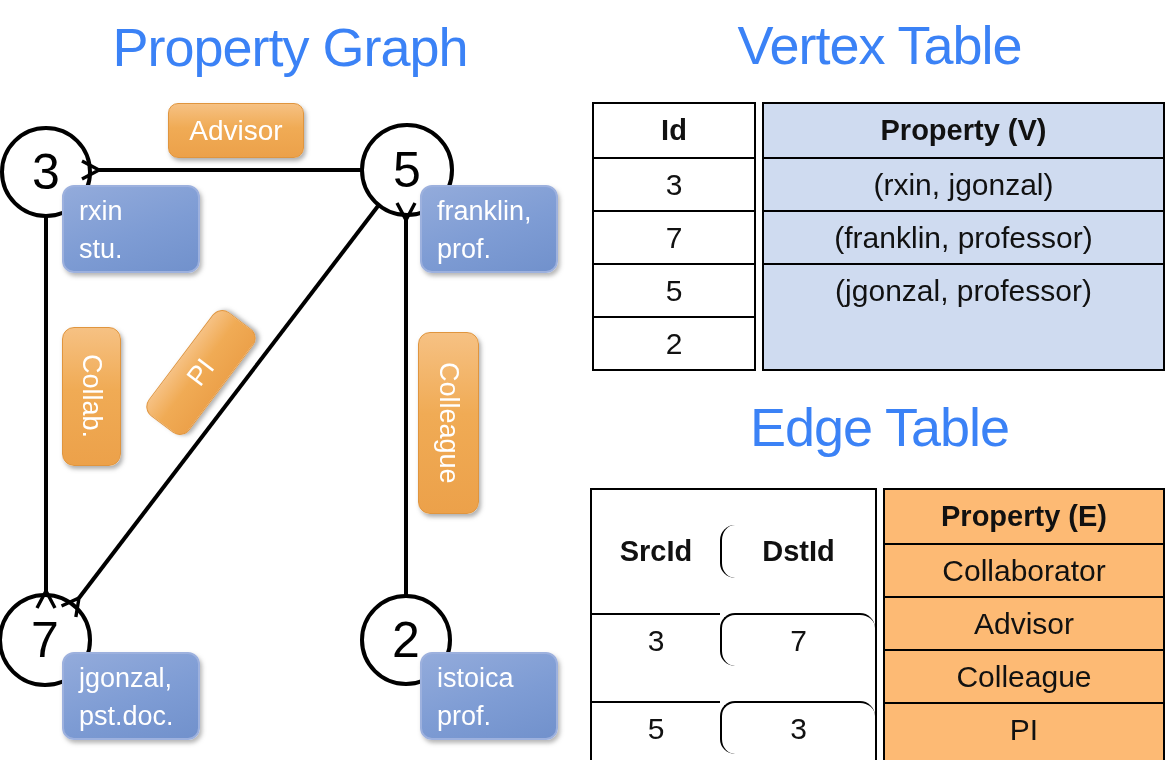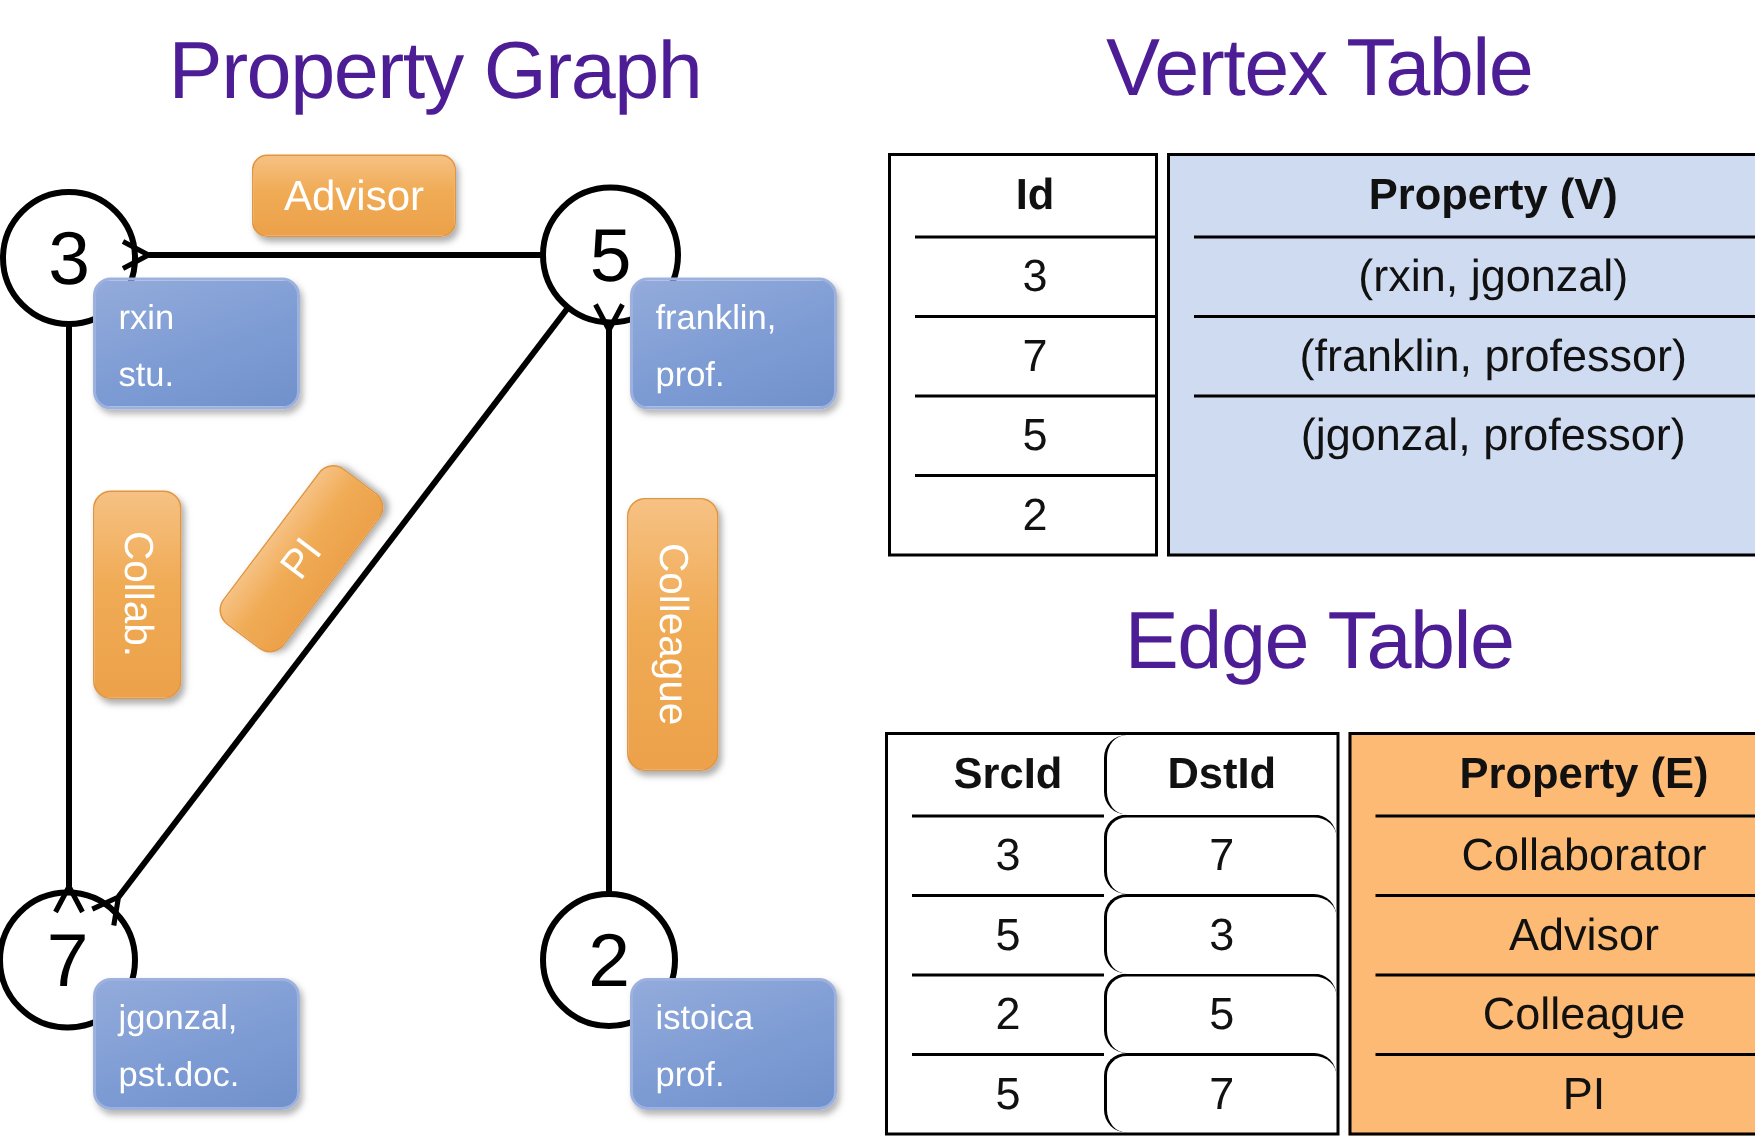--- a/index.html
+++ b/index.html
@@ -1,20 +1,20 @@
 <!DOCTYPE html>
 <html><head>
 <meta charset="utf-8">
 <style>
   html,body{margin:0;padding:0;background:#ffffff;}
   .canvas{position:relative;width:1170px;height:760px;background:#fff;overflow:hidden;
           font-family:"Liberation Sans",sans-serif;}
 
   
-  .title{position:absolute;text-align:center;font-size:54px;color:#4c1d95;
+  .title{position:absolute;text-align:center;font-size:54px;color:#3b82f6;
          letter-spacing:-1px;white-space:nowrap;}
   .graph-title{left:40px;top:16px;width:500px;}
   .vtable-title{left:592px;top:14px;width:575px;}
   .etable-title{left:592px;top:396px;width:575px;}
 
   
   .graph-svg{position:absolute;left:0;top:0;}
   .node-circle{fill:#fff;stroke:#000;stroke-width:4px;}
   .edge-line{fill:none;stroke:#000;stroke-width:4px;}
 
@@ -35,40 +35,40 @@
   .lab-advisor{left:168px;top:103px;width:134px;height:53px;font-size:28px;border-radius:10px;}
   .lab-collab{left:62px;top:327px;width:57px;height:137px;font-size:27px;}
   .lab-pi{left:136px;top:347px;width:128px;height:49px;font-size:27px;transform:rotate(-53deg);}
   .lab-colleague{left:418px;top:332px;width:59px;height:180px;font-size:27px;}
 
   
   .vbox{position:absolute;width:138px;height:88px;border-radius:12px;box-sizing:border-box;
         background:linear-gradient(160deg,#93abdb 0%,#7e9cd4 55%,#7191cc 100%);
         border:2px solid #9db1de;
         box-shadow:2px 3px 4px rgba(110,110,110,.5);
-        color:#fff;font-size:23px;line-height:38px;padding:5px 0 0 15px;}
+        color:#fff;font-size:27px;line-height:38px;padding:5px 0 0 15px;}
   .vbox div{white-space:nowrap;}
   .box-rxin{left:62px;top:185px;}
   .box-franklin{left:420px;top:185px;}
   .box-jgonzal{left:62px;top:652px;}
   .box-istoica{left:420px;top:652px;}
 
   
   .dtable{position:absolute;display:flex;gap:6px;}
   .vtable{left:592px;top:102px;}
   .etable{left:590px;top:488px;}
-  .tcol{border:2.5px solid #000;background:#fff;padding-left:16px;}
+  .tcol{border:2.5px solid #000;background:#fff;}
   .cell{display:flex;align-items:center;justify-content:center;height:51px;
         font-size:30px;color:#111;box-sizing:content-box;}
   .cell.head{height:53px;font-weight:bold;font-size:29px;}
   .cell + .cell{border-top:2px solid #000;}
   .id-col{width:160px;}
   .propv-col{width:399px;background:#cfdbf0;}
   .srcdst-col{width:283px;display:grid;grid-template-columns:128px 155px;}
-  .g-cell{display:flex;align-items:center;justify-content:center;height:51px;font-size:30px;color:#111;}
+  .g-cell{display:flex;align-items:center;justify-content:center;height:51px;font-size:30px;color:#111;margin-top:35px;}
   .g-cell.head{height:53px;font-weight:bold;font-size:29px;}
   .g-cell.rowline{border-top:2px solid #000;}
   .g-cell.col2{border-left:2px solid #000;border-radius:15px;}
   .prope-col{width:278px;background:#fdba74;}
 </style>
 </head>
 <body>
 
 <div class="canvas">
 

